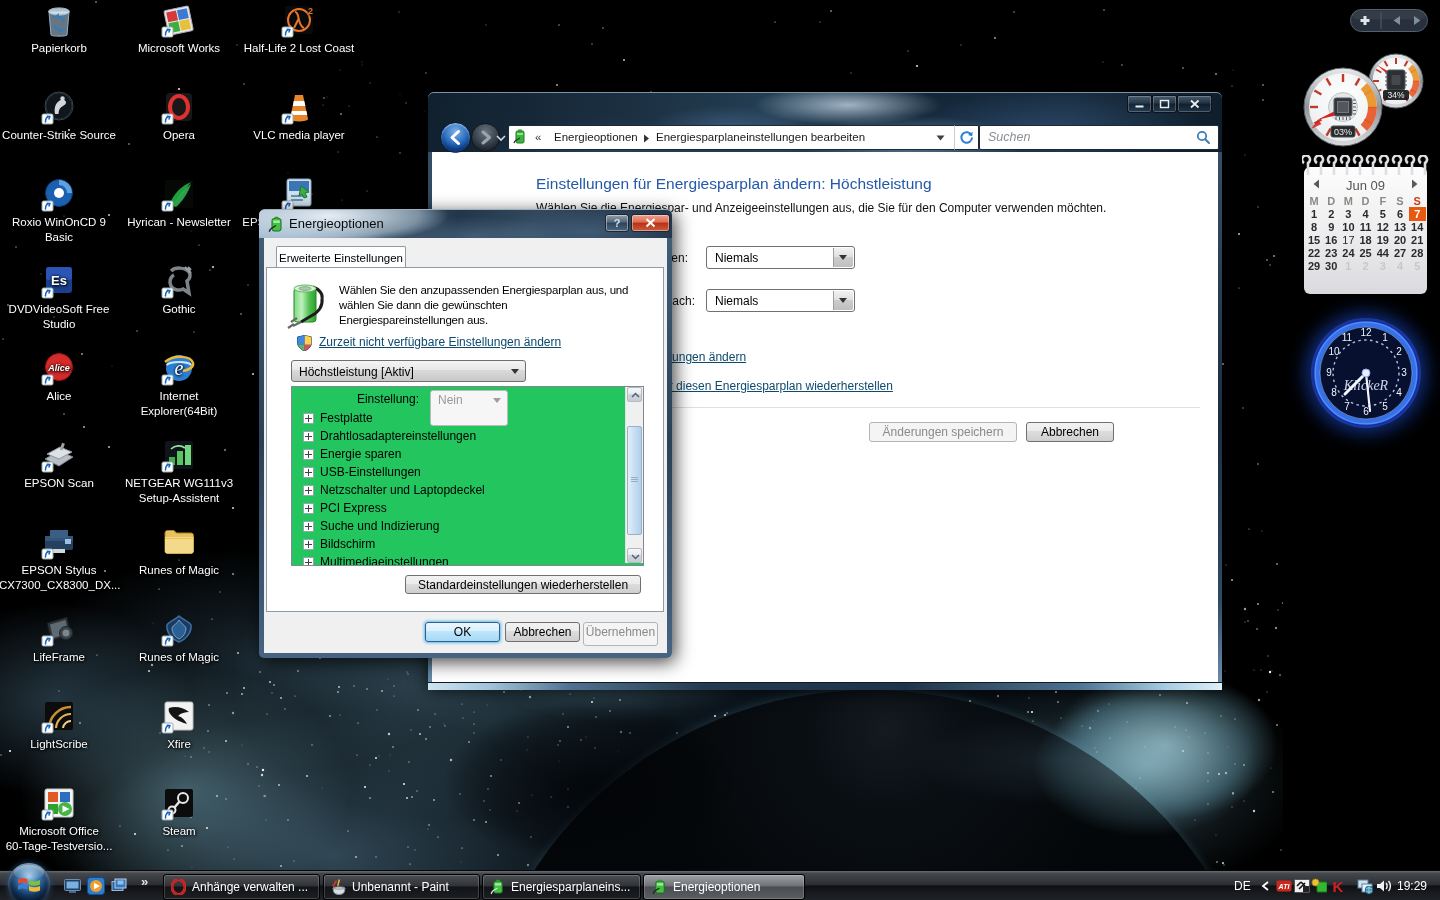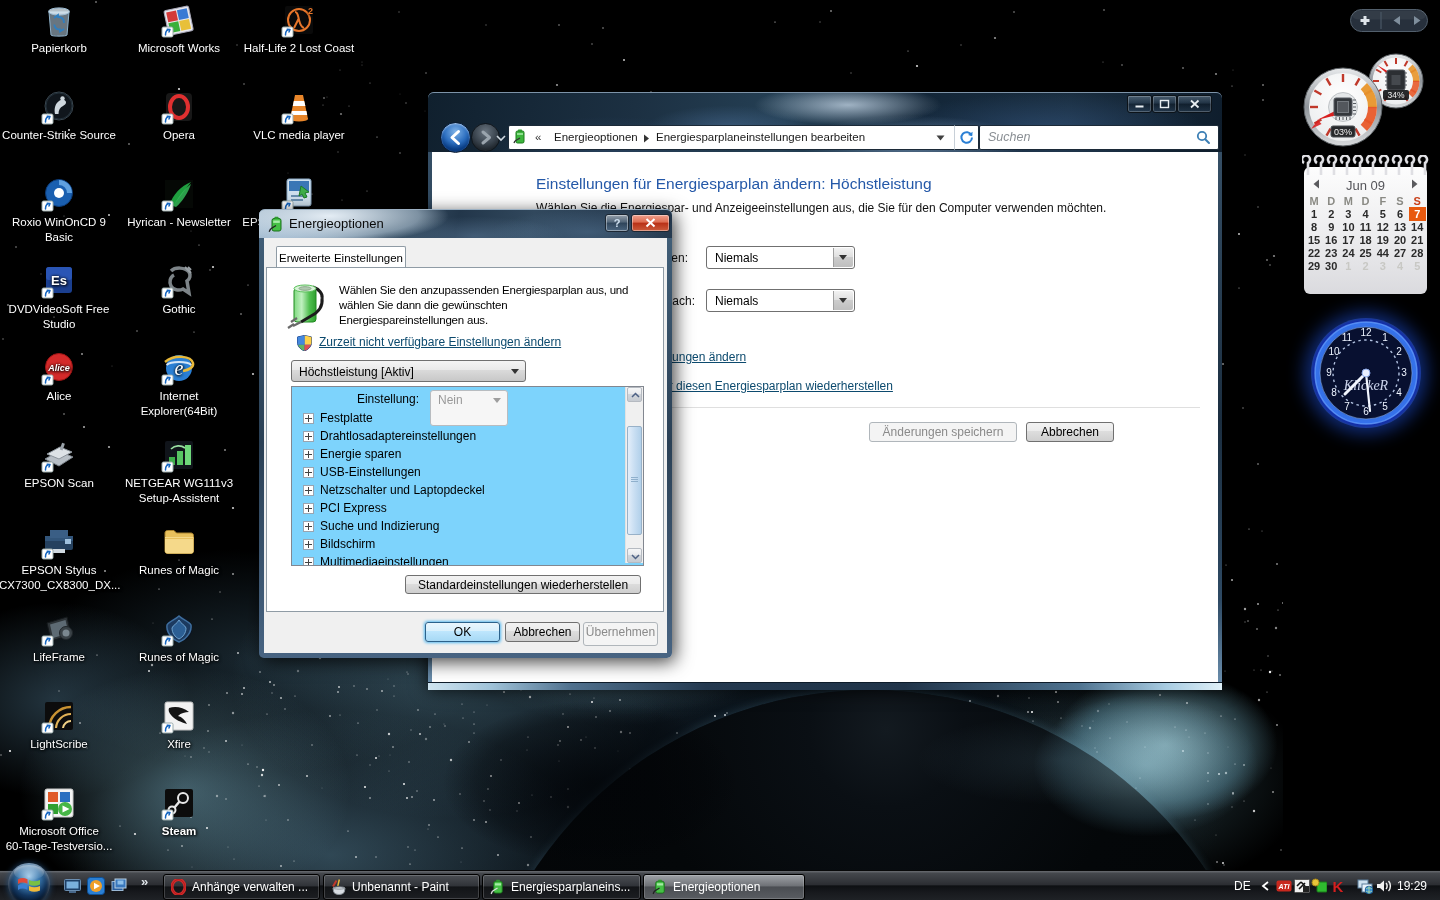--- a/index.html
+++ b/index.html
@@ -1195,21 +1195,21 @@
     <div class="dicon" style="left:119px;top:698px;"><span class="ic">
         <svg width="36" height="36" viewBox="0 0 36 36">
           <rect x="4" y="4" width="28" height="28" rx="2" fill="#f2f2f2" stroke="#c0c0c0"></rect>
           <path d="M8 10 C14 8 22 9 28 14 C24 14 20 15 17 18 C21 19 24 22 26 26 C20 24 14 22 10 17 C8 15 7 12 8 10 Z" fill="#141414"></path>
           <g>
             <rect x="1" y="25" width="11" height="10" rx="1.5" fill="#fff" stroke="#9aa"></rect>
             <path d="M9 27.5 C5.5 27.5 4.5 29.5 4.5 32.5 L4.5 33 M9 27.5 L6.2 27.2 M9 27.5 L8 30" stroke="#1566c0" stroke-width="1.5" fill="none" stroke-linecap="round"></path>
           </g>
         </svg>
       </span>Xfire</div>
-    <div class="dicon" style="left:119px;top:785px;font-weight:bold;"><span class="ic">
+    <div class="dicon" style="left:119px;top:785px;"><span class="ic">
         <svg width="36" height="36" viewBox="0 0 36 36">
           <rect x="4" y="4" width="28" height="28" rx="2" fill="#0c0c0c"></rect>
           <circle cx="22" cy="13" r="5" fill="none" stroke="#e8e8e8" stroke-width="2"></circle>
           <circle cx="11" cy="25" r="3.5" fill="none" stroke="#e8e8e8" stroke-width="2"></circle>
           <path d="M13.5 22.5 L18.5 16.5" stroke="#e8e8e8" stroke-width="2.5"></path>
           <g>
             <rect x="1" y="25" width="11" height="10" rx="1.5" fill="#fff" stroke="#9aa"></rect>
             <path d="M9 27.5 C5.5 27.5 4.5 29.5 4.5 32.5 L4.5 33 M9 27.5 L6.2 27.2 M9 27.5 L8 30" stroke="#1566c0" stroke-width="1.5" fill="none" stroke-linecap="round"></path>
           </g>
         </svg>
@@ -1372,21 +1372,21 @@
           <path d="M1 9.7 L7.5 9.7 L7.5 15.8 C4.5 14.8 2.2 12.6 1 9.7 Z" fill="#63b463"></path>
           <path d="M7.5 9.7 L14 9.7 C12.8 12.6 10.5 14.8 7.5 15.8 Z" fill="#e05050"></path>
         </svg>
    <div style="position:absolute;left:52px;top:67px;font-size:12px;"><a class="lnk" href="#l3">Zurzeit nicht verfügbare Einstellungen ändern</a></div>
 
    <div class="combo" style="position:absolute;left:24px;top:92px;width:235px;height:22px;">
      <span style="position:absolute;left:7px;top:4px;">Höchstleistung [Aktiv]</span>
           <i></i>
    </div>
 
-   <div style="position:absolute;left:24px;top:118px;width:351px;height:178px;border:1px solid #828790;background:#7dd3fc;overflow:hidden;">
+   <div style="position:absolute;left:24px;top:118px;width:351px;height:178px;border:1px solid #828790;background:#22c55e;overflow:hidden;">
      <div style="position:absolute;left:27px;top:5px;width:100px;text-align:right;font-size:12px;">Einstellung:</div>
      <div class="combo dis" style="position:absolute;left:138px;top:3px;width:78px;height:36px;">
             <span style="position:absolute;left:7px;top:2px;color:#9a9a9a;">Nein</span>
             <i style="opacity:.45;"></i>
           </div>
      <div class="trow" style="top:24px;"><b></b>Festplatte</div>
      <div class="trow" style="top:42px;"><b></b>Drahtlosadaptereinstellungen</div>
      <div class="trow" style="top:60px;"><b></b>Energie sparen</div>
      <div class="trow" style="top:78px;"><b></b>USB-Einstellungen</div>
      <div class="trow" style="top:96px;"><b></b>Netzschalter und Laptopdeckel</div>
@@ -1653,21 +1653,21 @@
         <div class="abs" style="left:104.7px;top:41px;width:17px;text-align:center;font-size:11px;font-weight:bold;color:#fff;">7</div>
         <div class="abs" style="left:1.5px;top:54px;width:17px;text-align:center;font-size:11px;font-weight:bold;color:#2a2a2a;">8</div>
         <div class="abs" style="left:18.7px;top:54px;width:17px;text-align:center;font-size:11px;font-weight:bold;color:#2a2a2a;">9</div>
         <div class="abs" style="left:35.9px;top:54px;width:17px;text-align:center;font-size:11px;font-weight:bold;color:#2a2a2a;">10</div>
         <div class="abs" style="left:53.1px;top:54px;width:17px;text-align:center;font-size:11px;font-weight:bold;color:#2a2a2a;">11</div>
         <div class="abs" style="left:70.3px;top:54px;width:17px;text-align:center;font-size:11px;font-weight:bold;color:#2a2a2a;">12</div>
         <div class="abs" style="left:87.5px;top:54px;width:17px;text-align:center;font-size:11px;font-weight:bold;color:#2a2a2a;">13</div>
         <div class="abs" style="left:104.7px;top:54px;width:17px;text-align:center;font-size:11px;font-weight:bold;color:#2a2a2a;">14</div>
         <div class="abs" style="left:1.5px;top:67px;width:17px;text-align:center;font-size:11px;font-weight:bold;color:#2a2a2a;">15</div>
         <div class="abs" style="left:18.7px;top:67px;width:17px;text-align:center;font-size:11px;font-weight:bold;color:#2a2a2a;">16</div>
-        <div class="abs" style="left:35.9px;top:67px;width:17px;text-align:center;font-size:11px;font-weight:bold;color:#2a2a2a;">17</div>
+        <div class="abs" style="left:35.9px;top:67px;width:17px;text-align:center;font-size:11px;font-weight:normal;color:#2a2a2a;">17</div>
         <div class="abs" style="left:53.1px;top:67px;width:17px;text-align:center;font-size:11px;font-weight:bold;color:#2a2a2a;">18</div>
         <div class="abs" style="left:70.3px;top:67px;width:17px;text-align:center;font-size:11px;font-weight:bold;color:#2a2a2a;">19</div>
         <div class="abs" style="left:87.5px;top:67px;width:17px;text-align:center;font-size:11px;font-weight:bold;color:#2a2a2a;">20</div>
         <div class="abs" style="left:104.7px;top:67px;width:17px;text-align:center;font-size:11px;font-weight:bold;color:#2a2a2a;">21</div>
         <div class="abs" style="left:1.5px;top:80px;width:17px;text-align:center;font-size:11px;font-weight:bold;color:#2a2a2a;">22</div>
         <div class="abs" style="left:18.7px;top:80px;width:17px;text-align:center;font-size:11px;font-weight:bold;color:#2a2a2a;">23</div>
         <div class="abs" style="left:35.9px;top:80px;width:17px;text-align:center;font-size:11px;font-weight:bold;color:#2a2a2a;">24</div>
         <div class="abs" style="left:53.1px;top:80px;width:17px;text-align:center;font-size:11px;font-weight:bold;color:#2a2a2a;">25</div>
         <div class="abs" style="left:70.3px;top:80px;width:17px;text-align:center;font-size:11px;font-weight:bold;color:#2a2a2a;">44</div>
         <div class="abs" style="left:87.5px;top:80px;width:17px;text-align:center;font-size:11px;font-weight:bold;color:#2a2a2a;">27</div>

